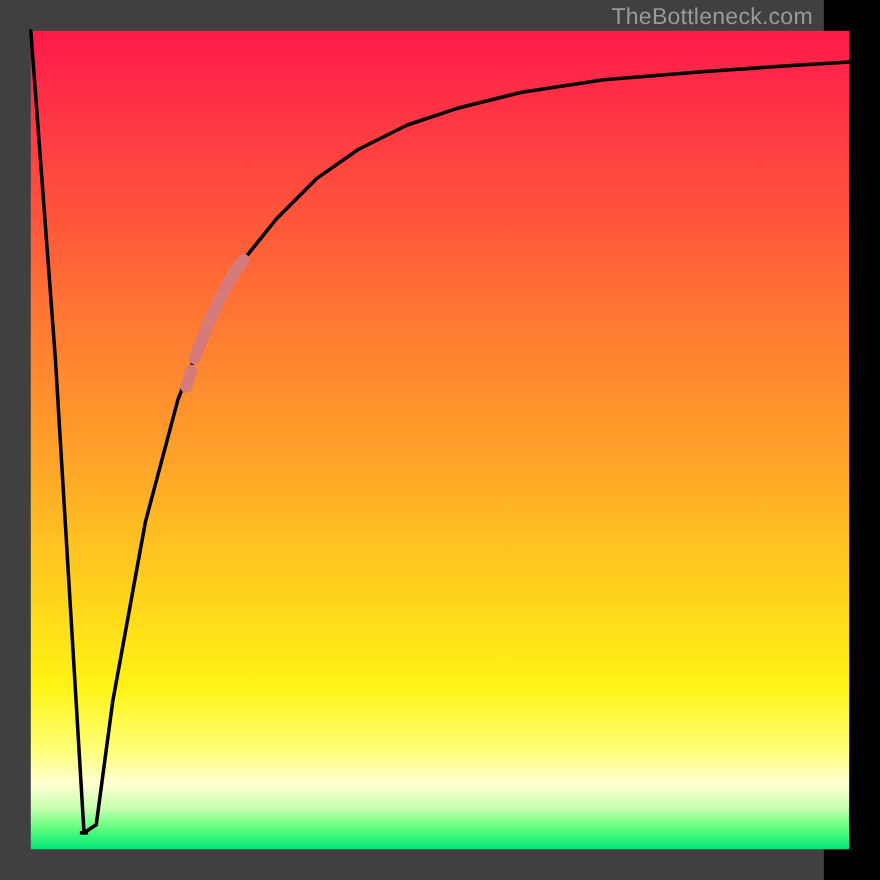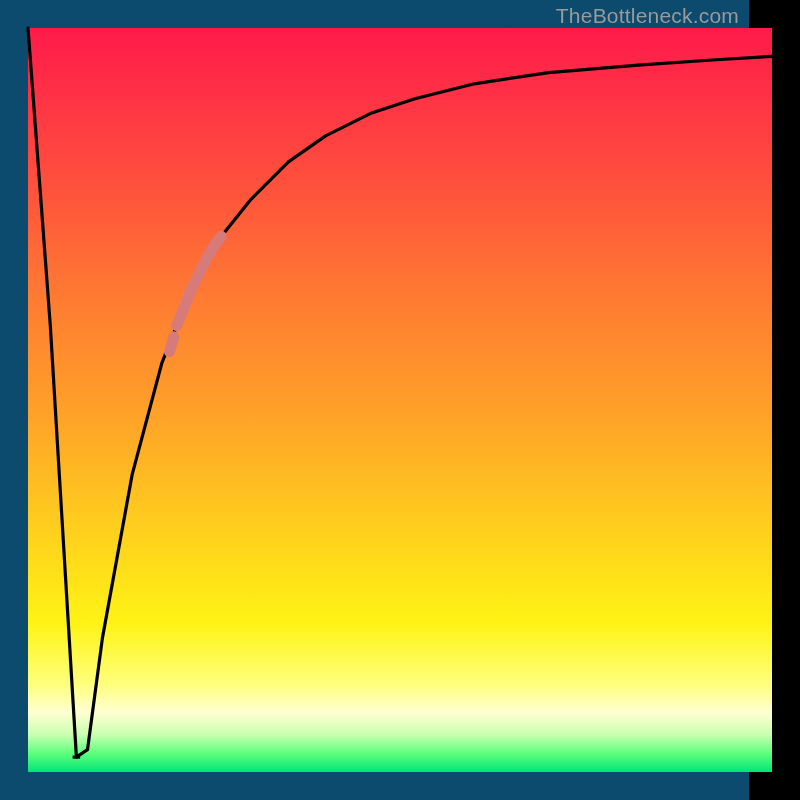--- a/index.html
+++ b/index.html
@@ -8,21 +8,21 @@
     width: 800px;
     height: 800px;
     overflow: hidden;
     background: #000;
     font-family: Arial, Helvetica, sans-serif;
   }
   .stage {
     position: relative;
     width: 749px;
     height: 800px;
-    background: #0c4a6e;
+    background: #404040;
   }
   .plot-area {
     position: absolute;
     left: 28px;
     top: 28px;
     width: 744px;
     height: 744px;
     
     background: linear-gradient(
       to bottom,

